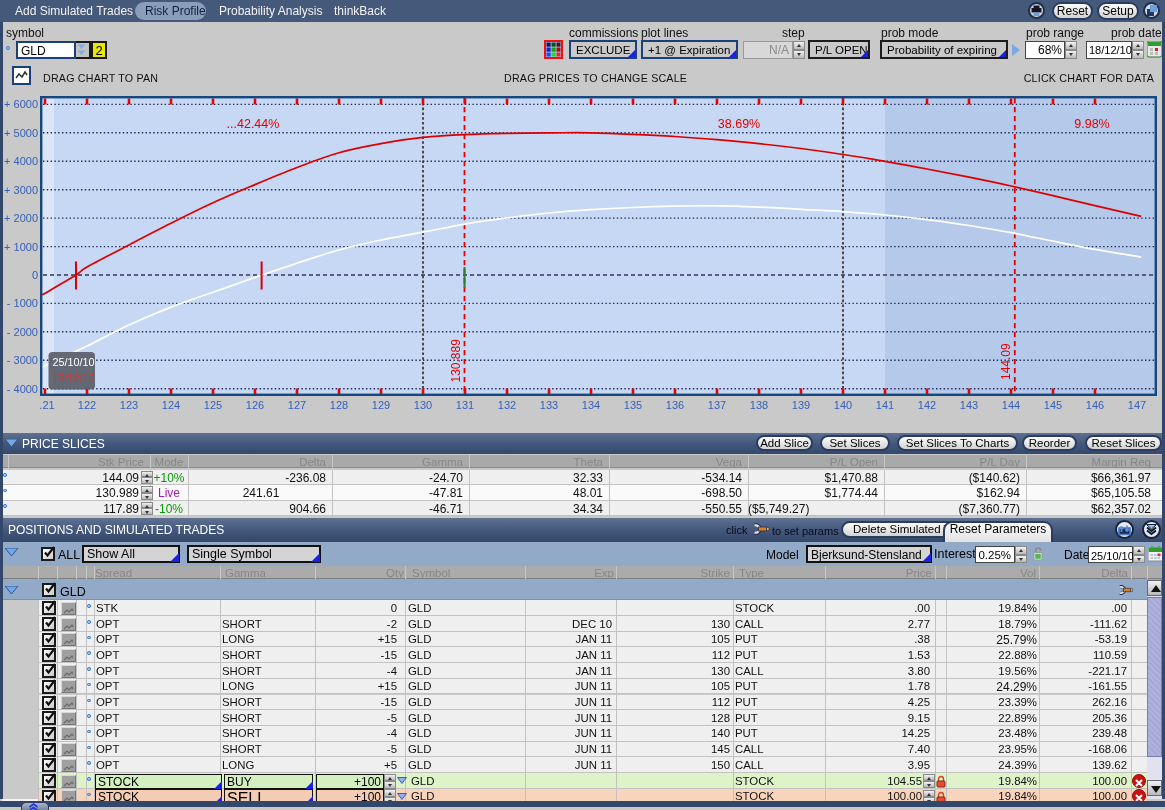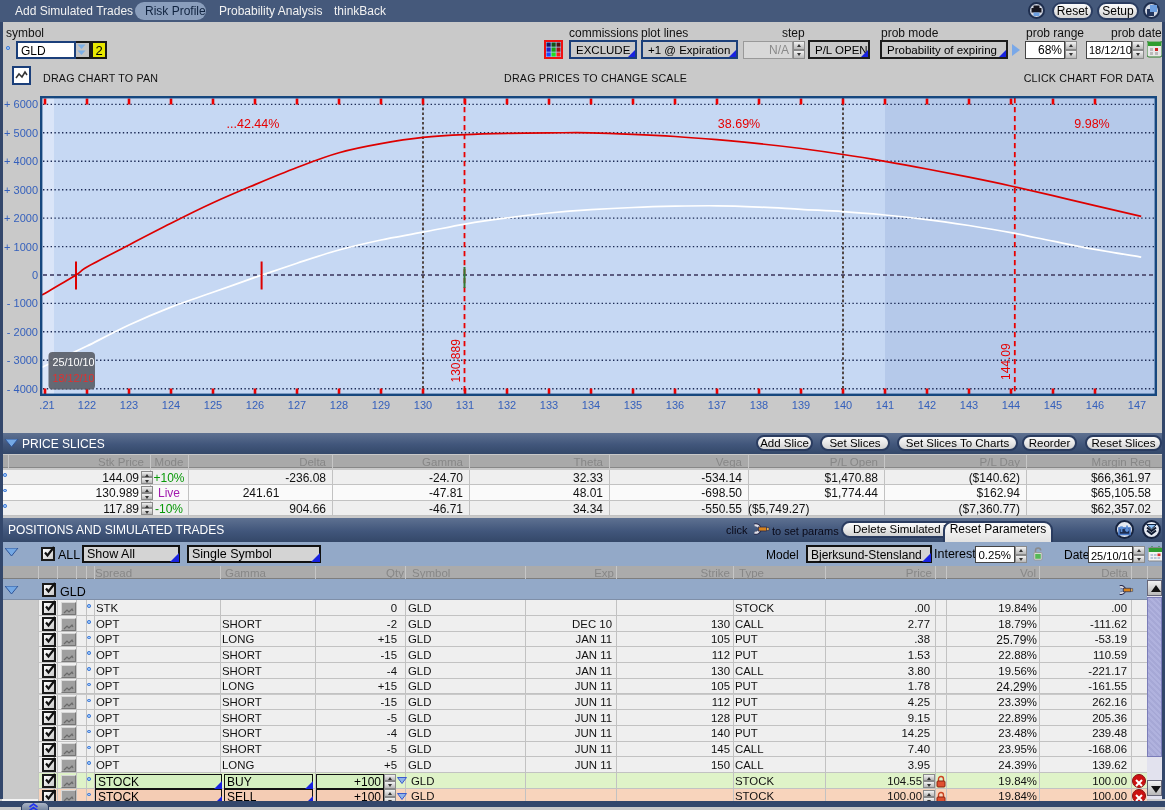--- a/index.html
+++ b/index.html
@@ -933,21 +933,21 @@
 <div class="chk" style="left:42px;top:789.7px">
       <svg width="15" height="16">
         <path d="M3 7.5 L5.5 10.5 L12 2" fill="none" stroke="#111" stroke-width="2.2"></path>
       </svg>
     </div>
 <div class="gbtn" style="left:61px;top:790.2px"><svg width="13" height="11">
         <polyline points="2,7 5,4 7,6 10,3 11,5" fill="none" stroke="#6a6a6a" stroke-width="1.2"></polyline>
       </svg></div>
 <div class="dot" style="left:87px;top:792.7px"></div>
 <div class="ab" style="left:95px;top:789.2px;width:127px;height:15px;background:#f4ccb4;border:1.5px solid #111;font-size:12px;padding:0 0 0 2px">STOCK<i class="corner" style="border-bottom-width:8px;border-left-width:8px"></i></div>
-<div class="ab" style="left:224px;top:789.2px;width:89px;height:15px;background:#f4ccb4;border:1.5px solid #111;font-size:12px;padding:0 0 0 2px">SELL<i class="corner" style="border-bottom-width:8px;border-left-width:8px"></i></div>
+<div class="ab" style="left:224px;top:789.2px;width:89px;height:15px;background:#f4ccb4;border:1.5px solid #111;font-size:16px;padding:0 0 0 2px">SELL<i class="corner" style="border-bottom-width:8px;border-left-width:8px"></i></div>
 <div class="ab" style="left:316px;top:789.2px;width:68px;height:15px;background:#f4ccb4;border:1.5px solid #111;font-size:12px;text-align:right;padding:0 2px 0 0">+100</div>
 <div class="spin" style="left:384px;top:789.2px;height:15px">
       <b class="u"></b>
       <b class="d"></b>
     </div>
 <svg class="ab" style="left:397px;top:792.7px" width="11" height="8">
       <path d="M0.5 0.5h9l-4.5 6z" fill="#8fb4e8" stroke="#3a5acc" stroke-width="1"></path>
     </svg>
 <div class="ab" style="left:411px;top:790.2px;font-size:11.4px;color:#111">GLD</div>
 <div class="ab" style="left:735px;top:790.2px;font-size:11.4px;color:#111">STOCK</div>

